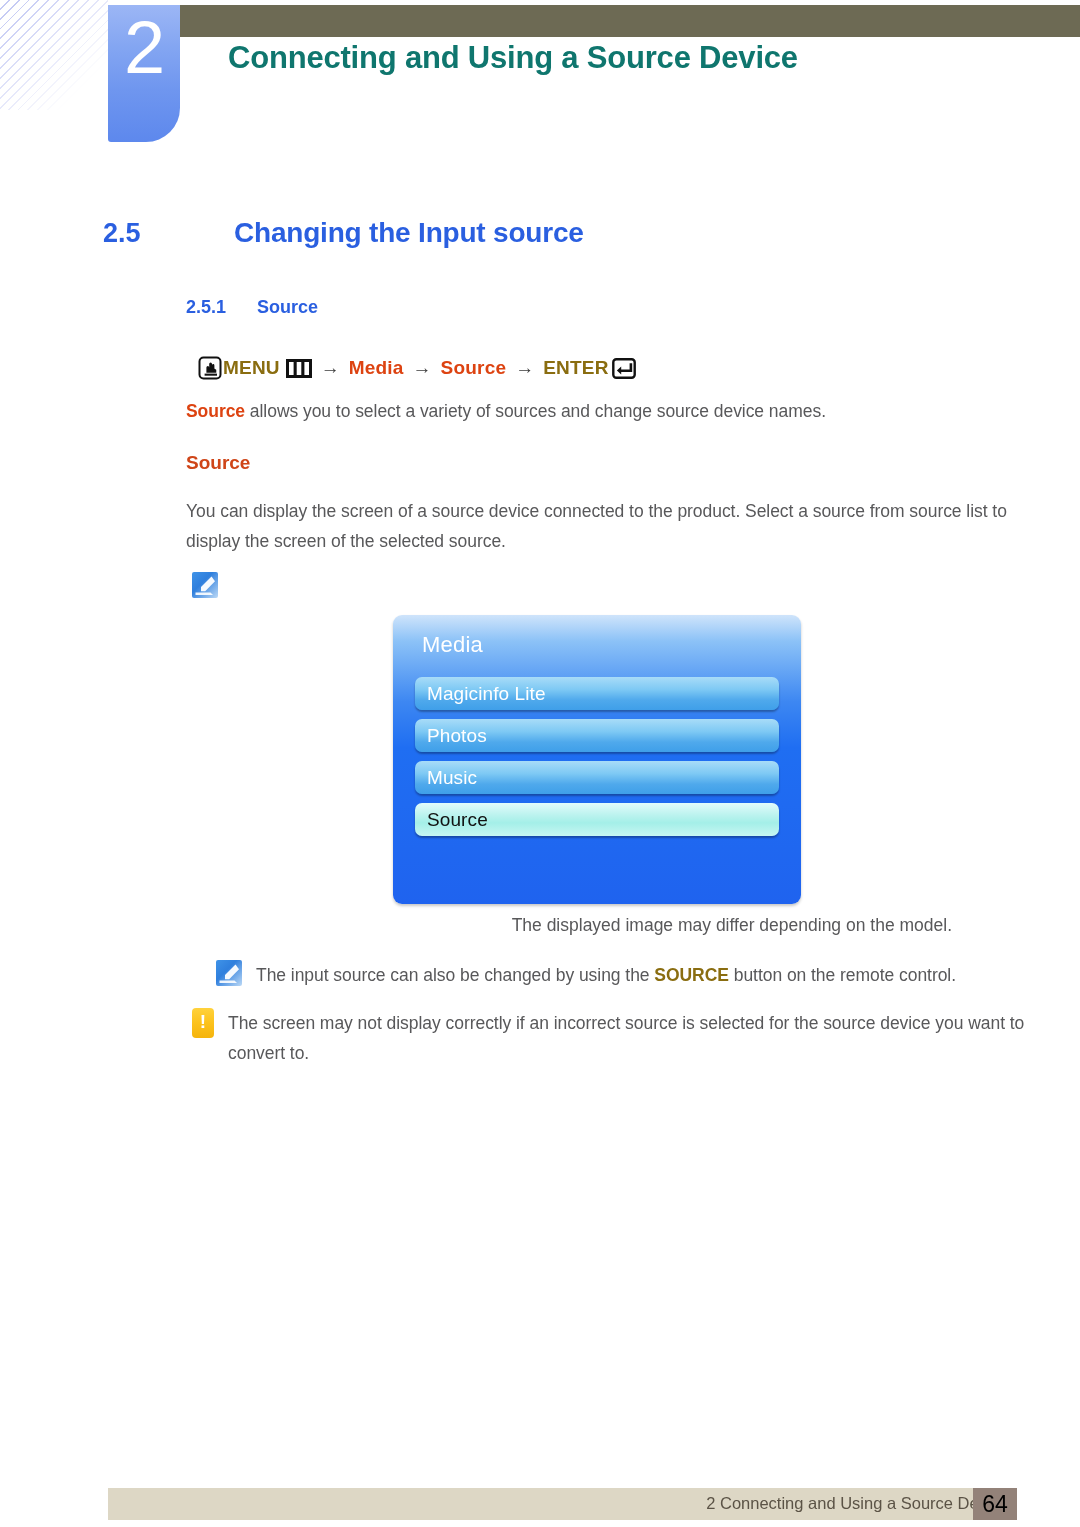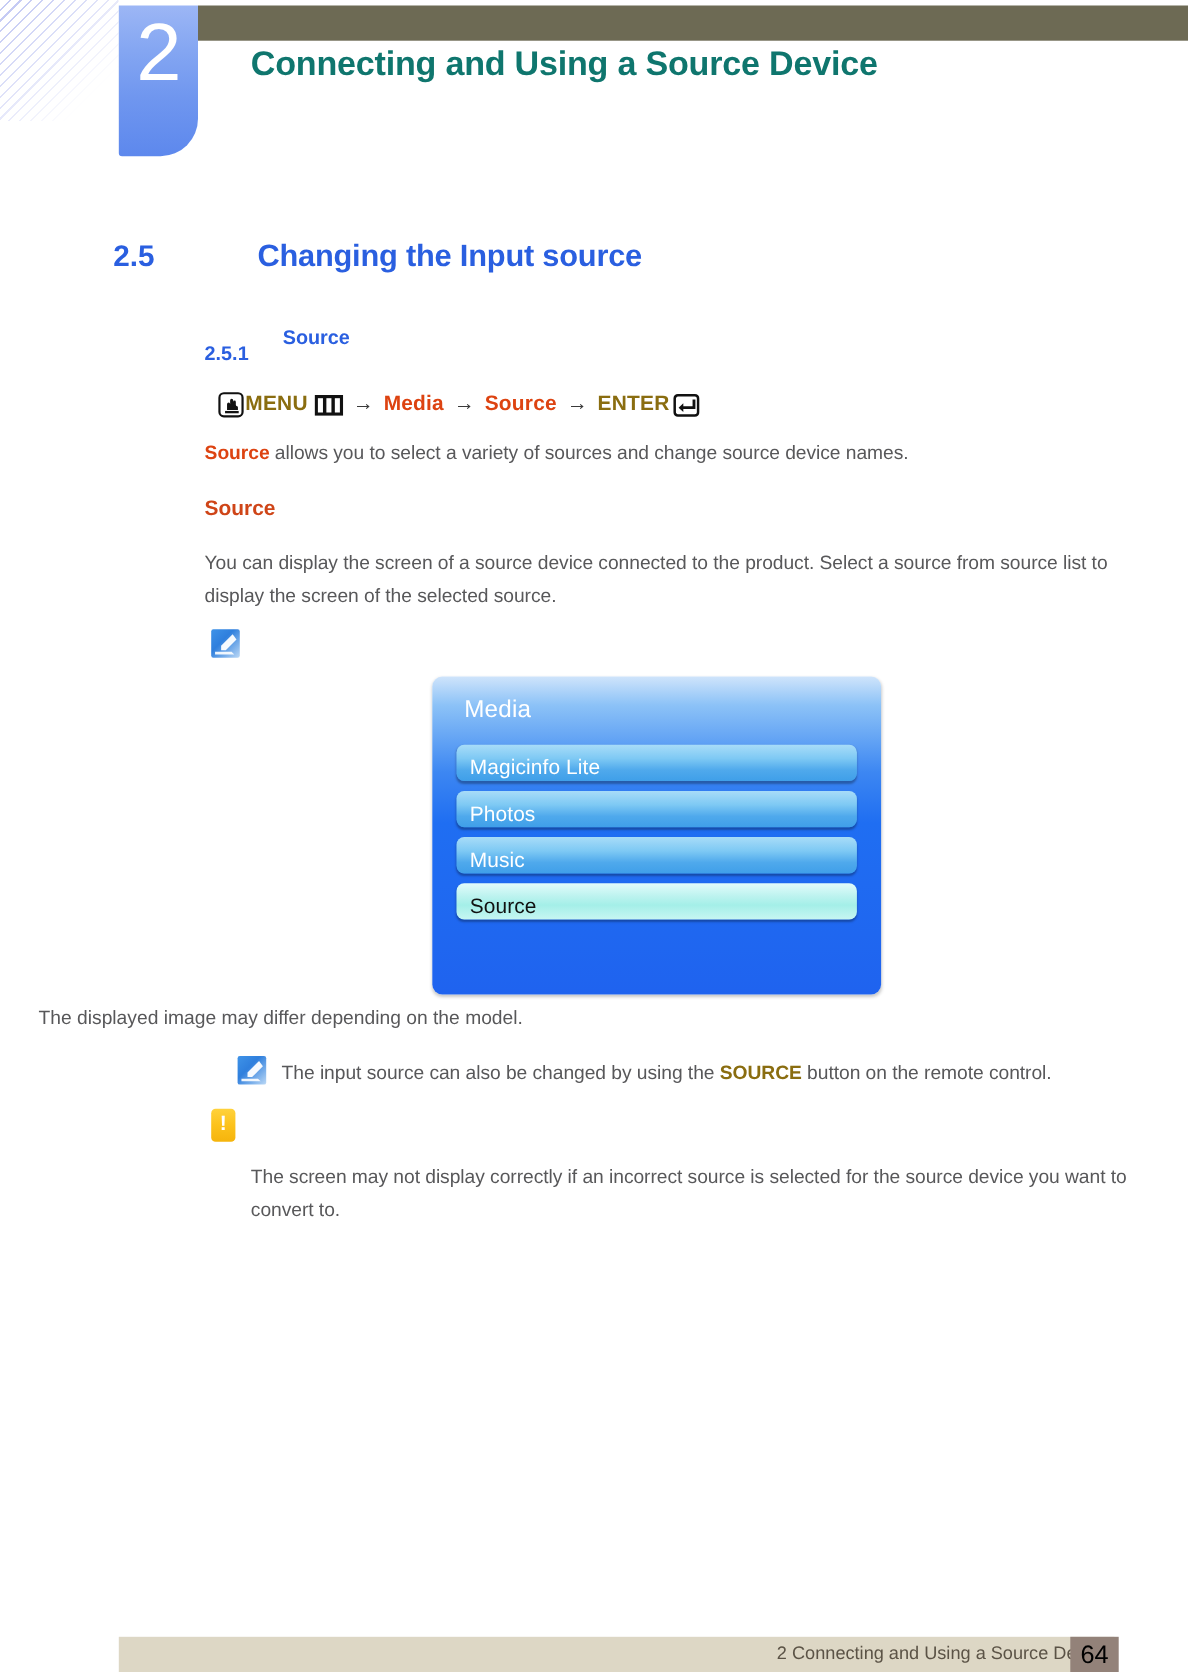--- a/index.html
+++ b/index.html
@@ -101,21 +101,20 @@
   }
 
   
   .sub-num {
     position: absolute;
     left: 186px;
     top: 297px;
     font-size: 18px;
     font-weight: bold;
     color: #2a5fe0;
-    margin-top: 14px;
   }
   .sub-title {
     position: absolute;
     left: 257px;
     top: 297px;
     font-size: 18px;
     font-weight: bold;
     color: #2a5fe0;
   }
 
@@ -256,21 +255,21 @@
     top: 62px;
     width: 364px;
   }
   .osd-item {
     height: 33px;
     margin-bottom: 9px;
     border-radius: 7px;
     background: linear-gradient(to bottom, #a8dcf8 0%, #7ec9f4 38%, #4fa9ec 70%, #3f9fe9 100%);
     box-shadow: 0 2px 2px rgba(0,0,0,0.30);
     display: flex;
-    align-items: flex-end;
+    align-items: center;
     padding-left: 12px;
     box-sizing: border-box;
   }
   .osd-item .lbl {
     font-size: 19px;
     color: #ffffff;
     letter-spacing: 0.1px;
   }
   .osd-item.selected {
     background: linear-gradient(to bottom, #e2fbfb 0%, #bdf3ef 35%, #a4efe8 60%, #c7f6f2 100%);
@@ -278,21 +277,21 @@
   .osd-item.selected .lbl {
     color: #111111;
   }
 
   
   .osd-caption {
     position: absolute;
     left: 0;
     top: 915px;
     width: 952px;
-    text-align: left;
+    text-align: right;
     font-size: 17.5px;
     color: #58585a;
     padding-left: 35px;
     box-sizing: border-box;
   }
 
   
   .footer-bar {
     position: absolute;
     left: 108px;
@@ -415,18 +414,18 @@
       <path d="M3.5 20.6 L18.5 20.6 L21.0 23.0 L3.5 23.0 Z" fill="#ffffff" opacity="0.9"></path>
     </svg>
   </span>
   <span class="note-text"><span>The input source can also be changed by using the </span><span class="gold-bold">SOURCE</span><span> button on the remote control.</span></span>
 </div>
 
 <div class="note-row" id="note-warn">
   <span class="note-icon-warn">
     <span class="warn-bang">!</span>
   </span>
-  <span class="note-text" style="margin-left:14px;margin-top:46px;">The screen may not display correctly if an incorrect source is selected for the source device you want to convert to.</span>
+  <span class="note-text" style="margin-left:14px;">The screen may not display correctly if an incorrect source is selected for the source device you want to convert to.</span>
 </div>
 
 <div class="footer-bar"></div>
 <div class="footer-text">2 Connecting and Using a Source Device</div>
 <div class="footer-page">64</div>
 
 </body></html>

